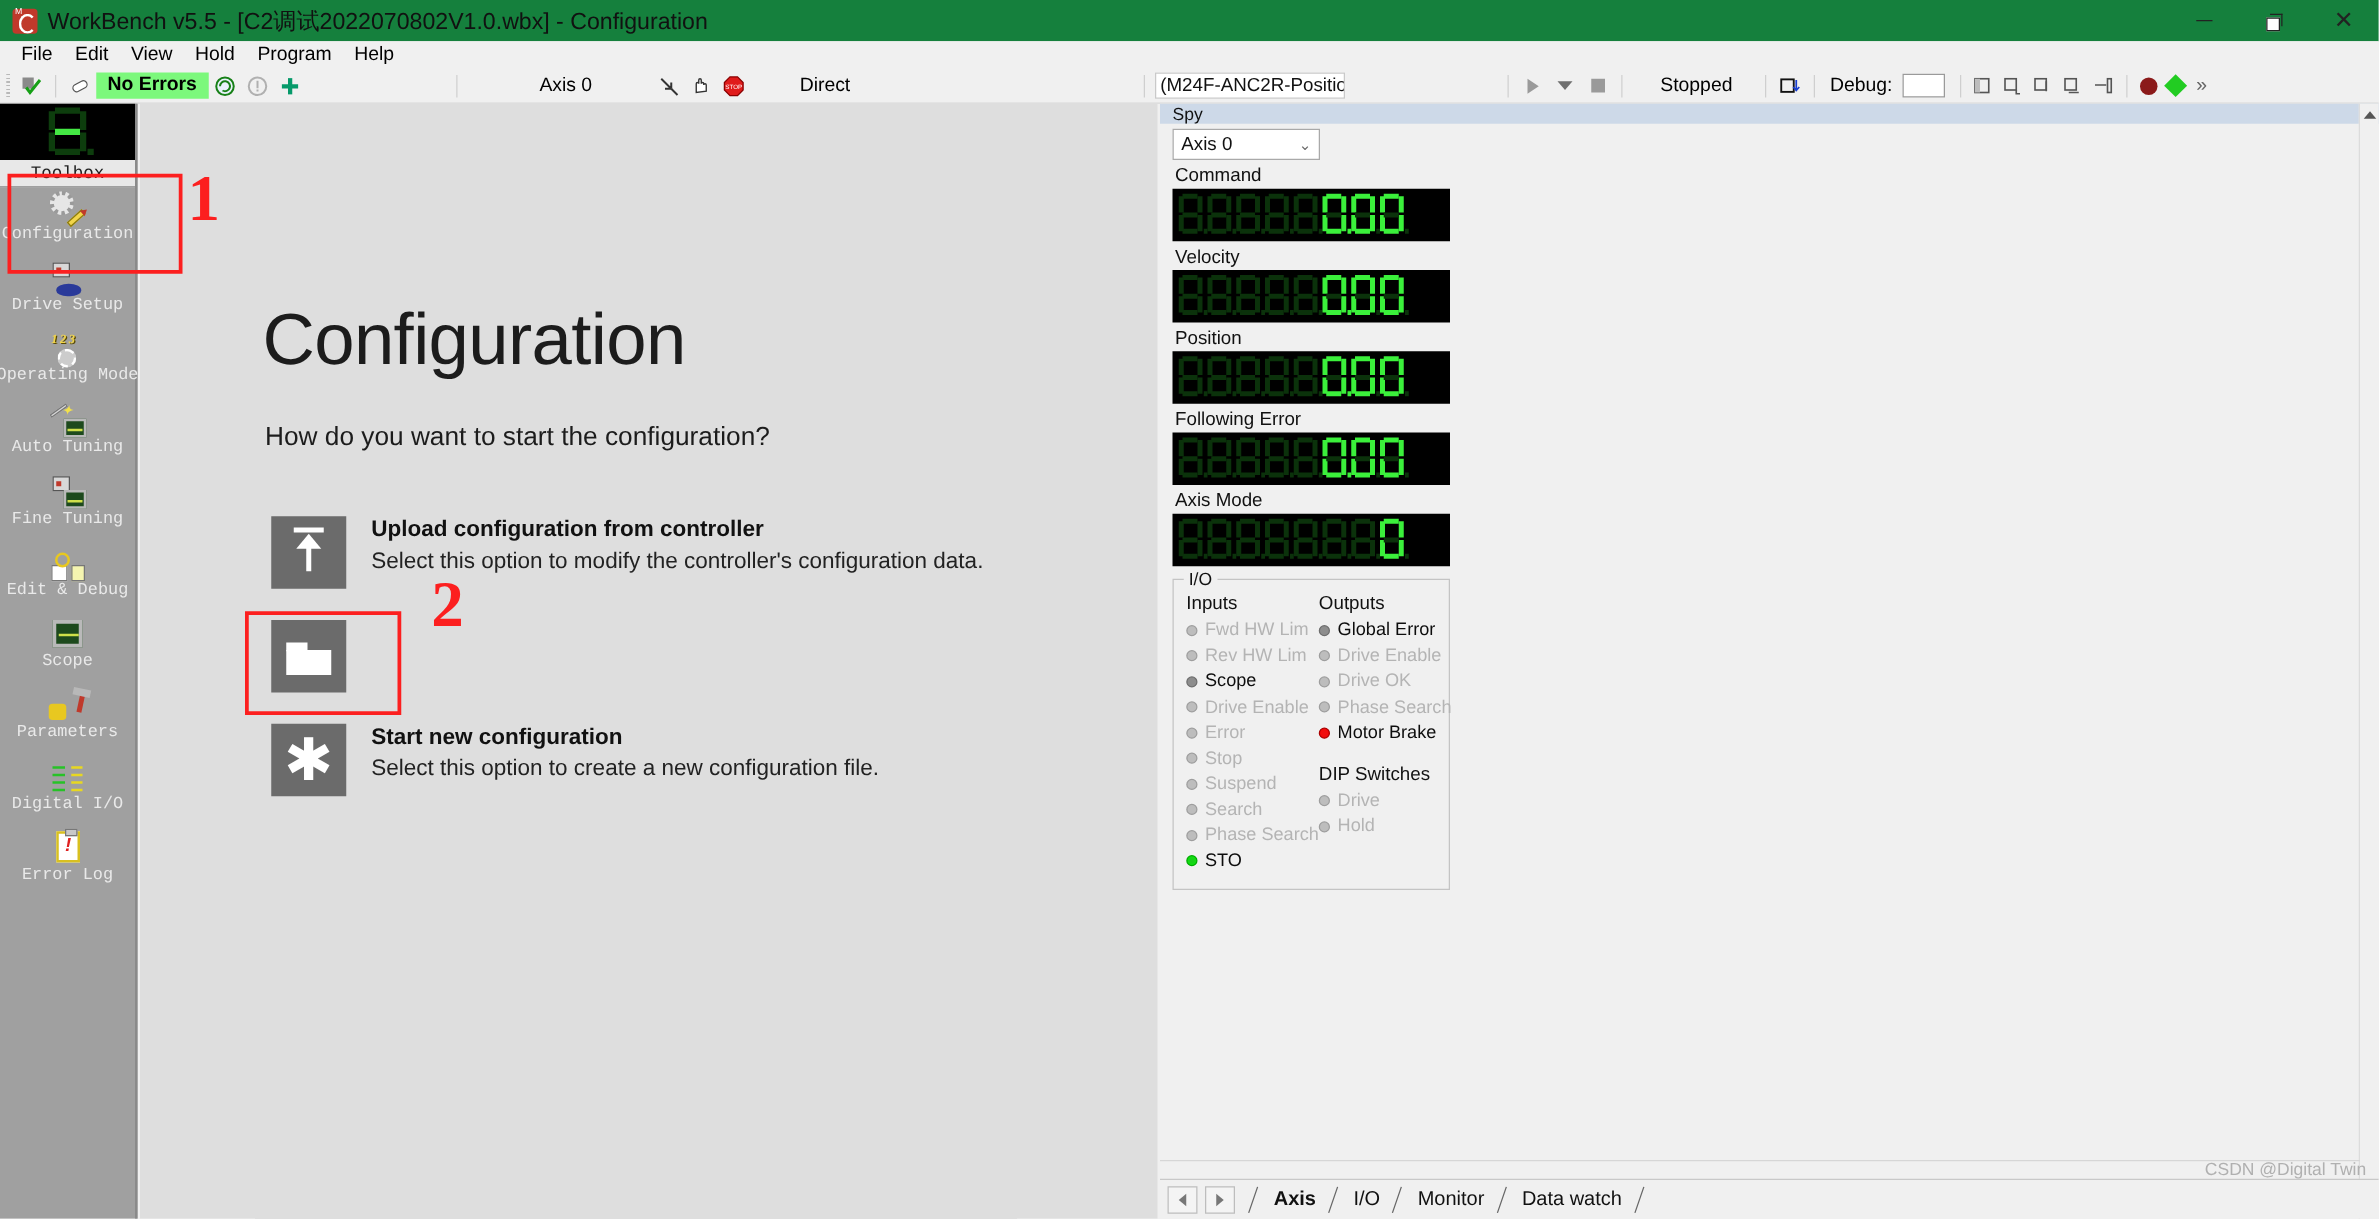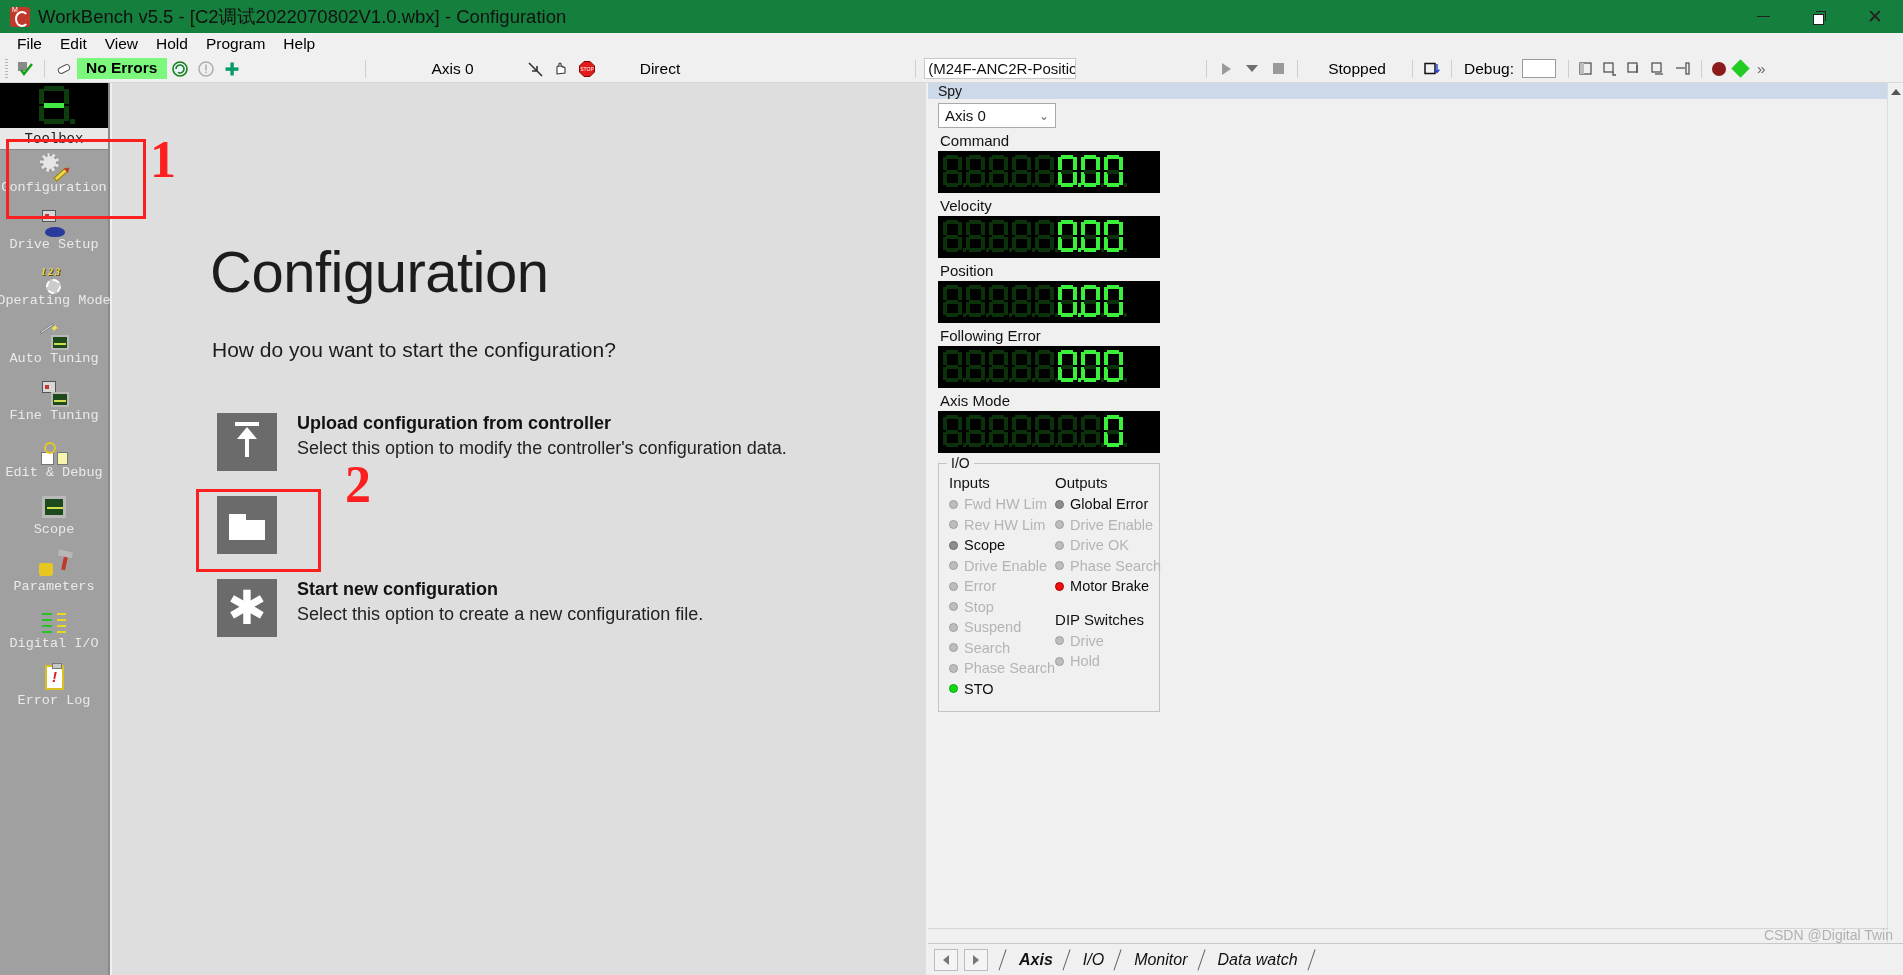--- a/index.html
+++ b/index.html
@@ -274,21 +274,21 @@
 
   
   .tabbar {
     position: absolute; left: 928px; bottom: 0; width: 975px; height: 32px;
     background: #f0f0f0; border-top: 1px solid #c8c8c8; display: flex; align-items: center;
   }
   .tab-nav { width: 24px; height: 22px; border: 1px solid #bdbdbd; background: #f4f4f4;
              display:flex; align-items:center; justify-content:center; margin-left: 6px; }
   .tn-l { width:0;height:0;border-right:6px solid #777;border-top:5px solid transparent;border-bottom:5px solid transparent;}
   .tn-r { width:0;height:0;border-left:6px solid #777;border-top:5px solid transparent;border-bottom:5px solid transparent;}
-  .tabs { display: flex; align-items: flex-end; margin-left: 10px; height: 26px; font-style: italic; }
+  .tabs { display: flex; align-items: flex-end; margin-left: 10px; height: 26px; }
   .tab { font-size: 16px; color: #111; padding: 0 9px; position: relative; line-height: 26px; }
   .tab.active { font-weight: bold; }
   .tab-sl { width: 12px; height: 26px; position: relative; }
   .tab-sl::after { content:""; position:absolute; left:4px; top:2px; width:1.4px; height:22px;
                    background:#666; transform: rotate(19deg); }
   .watermark {
     position: absolute; right: 10px; bottom: 32px; font-size: 14px; color: #b0b0b0;
   }
   .hline { position: absolute; left: 928px; bottom: 46px; width: 960px; height:1px; background:#d6d6d6; }
 </style>

